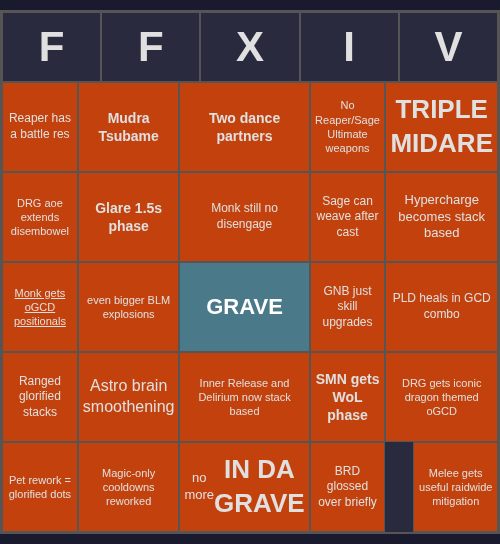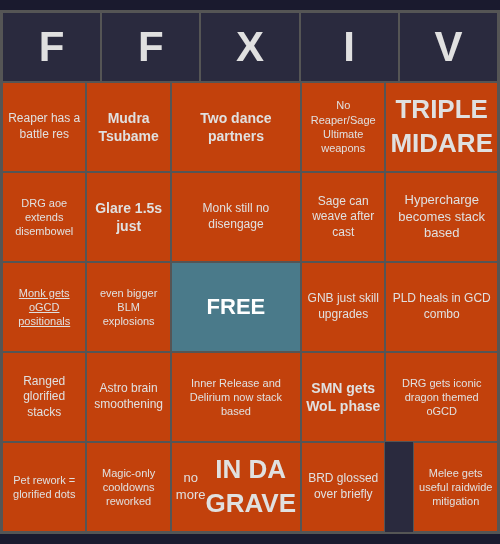--- a/index.html
+++ b/index.html
@@ -75,31 +75,31 @@
       <div class="header-cell">I</div>
       <div class="header-cell">V</div>
     </div>
   <div class="bingo-grid">
   <div class="cell">Reaper has a battle res</div>
       <div class="cell large-text">Mudra Tsubame</div>
       <div class="cell large-text">Two dance partners</div>
       <div class="cell" style="font-size: 11px;">No Reaper/Sage Ultimate weapons</div>
       <div class="cell xxl-text">TRIPLE MIDARE</div>
       <div class="cell" style="font-size: 11px;">DRG aoe extends disembowel</div>
-      <div class="cell large-text">Glare 1.5s just</div>
+      <div class="cell large-text">Glare 1.5s phase</div>
       <div class="cell">Monk still no disengage</div>
       <div class="cell">Sage can weave after cast</div>
       <div class="cell" style="font-size: 13px;">Hypercharge becomes stack based</div>
       <div class="cell" style="font-size: 11px; text-decoration: underline;">Monk gets oGCD positionals</div>
       <div class="cell" style="font-size: 11px;">even bigger BLM explosions</div>
-      <div class="cell free">FREE</div>
+      <div class="cell free">GRAVE</div>
       <div class="cell">GNB just skill upgrades</div>
       <div class="cell">PLD heals in GCD combo</div>
       <div class="cell">Ranged glorified stacks</div>
-      <div class="cell" style="font-size: 12px;">Astro brain smoothening</div>
+      <div class="cell" style="font-size: 16px;">Astro brain smoothening</div>
       <div class="cell" style="font-size: 11px;">Inner Release and Delirium now stack based</div>
       <div class="cell large-text">SMN gets WoL phase</div>
       <div class="cell" style="font-size: 11px;">DRG gets iconic dragon themed oGCD</div>
       <div class="cell" style="font-size: 11px;">Pet rework = glorified dots</div>
       <div class="cell" style="font-size: 11px;">Magic-only cooldowns reworked</div>
       <div class="cell">
         <span style="display:block; font-size:13px;">no more</span>
         <span style="display:block; font-size:26px; font-weight:bold;">IN DA GRAVE</span>
       </div>
       <div class="cell">BRD glossed over briefly</div>

